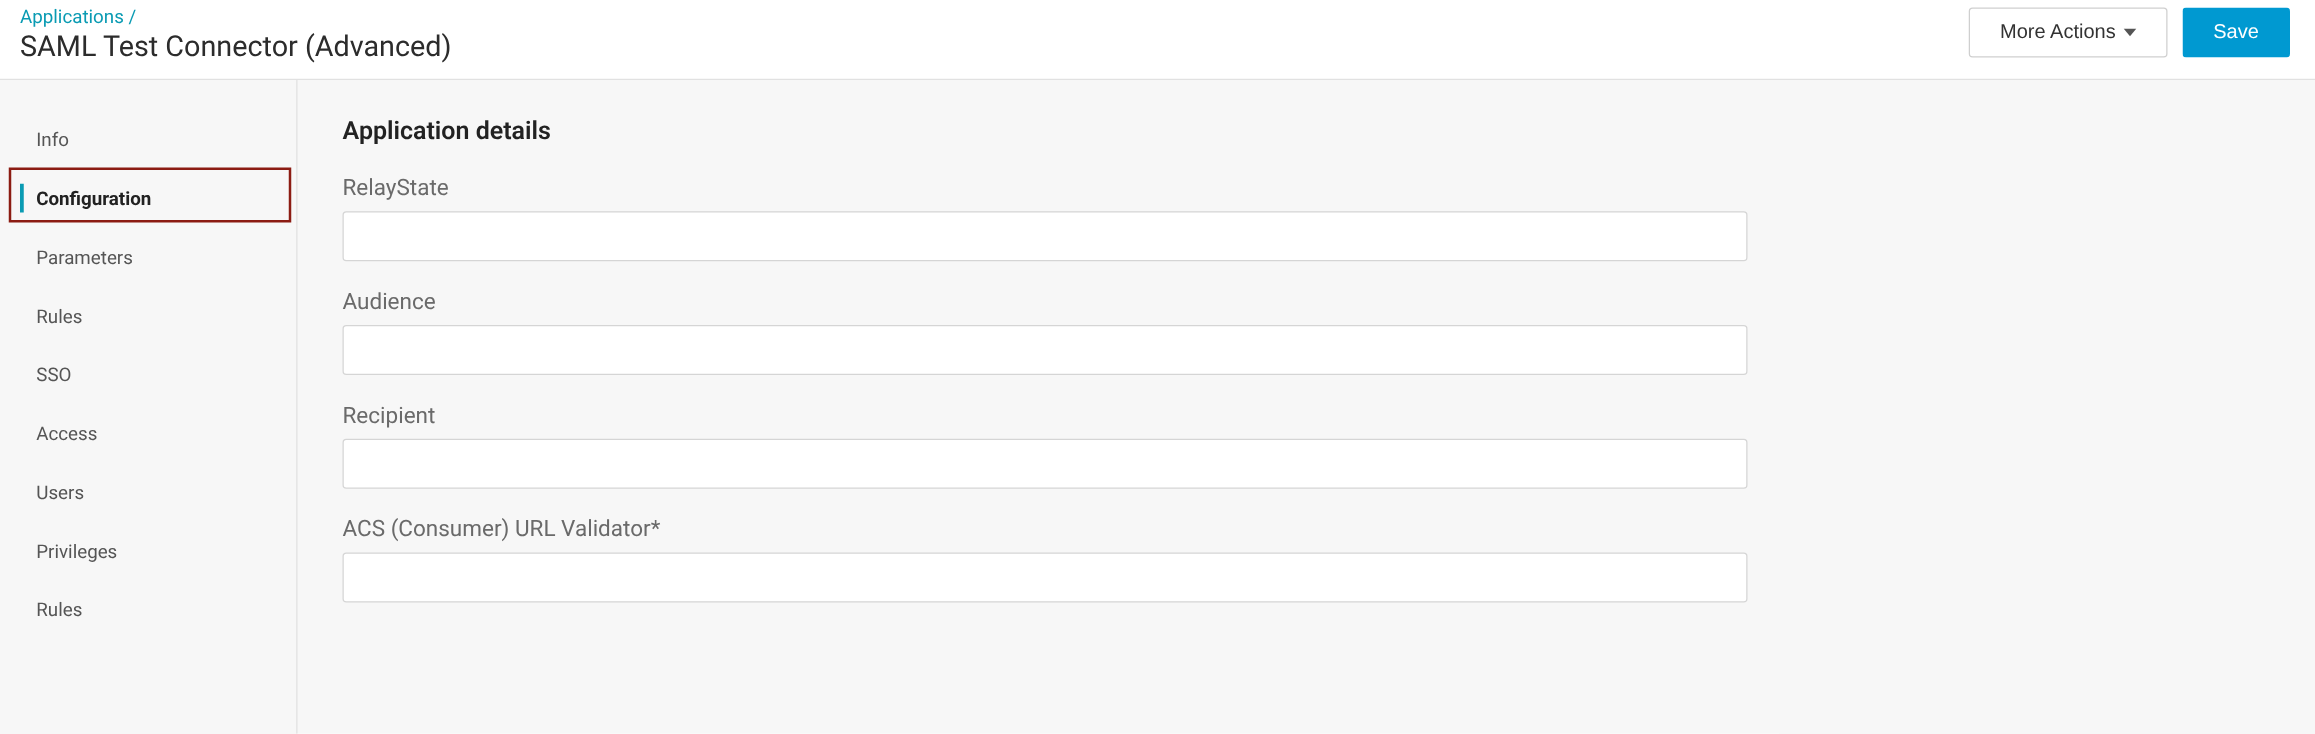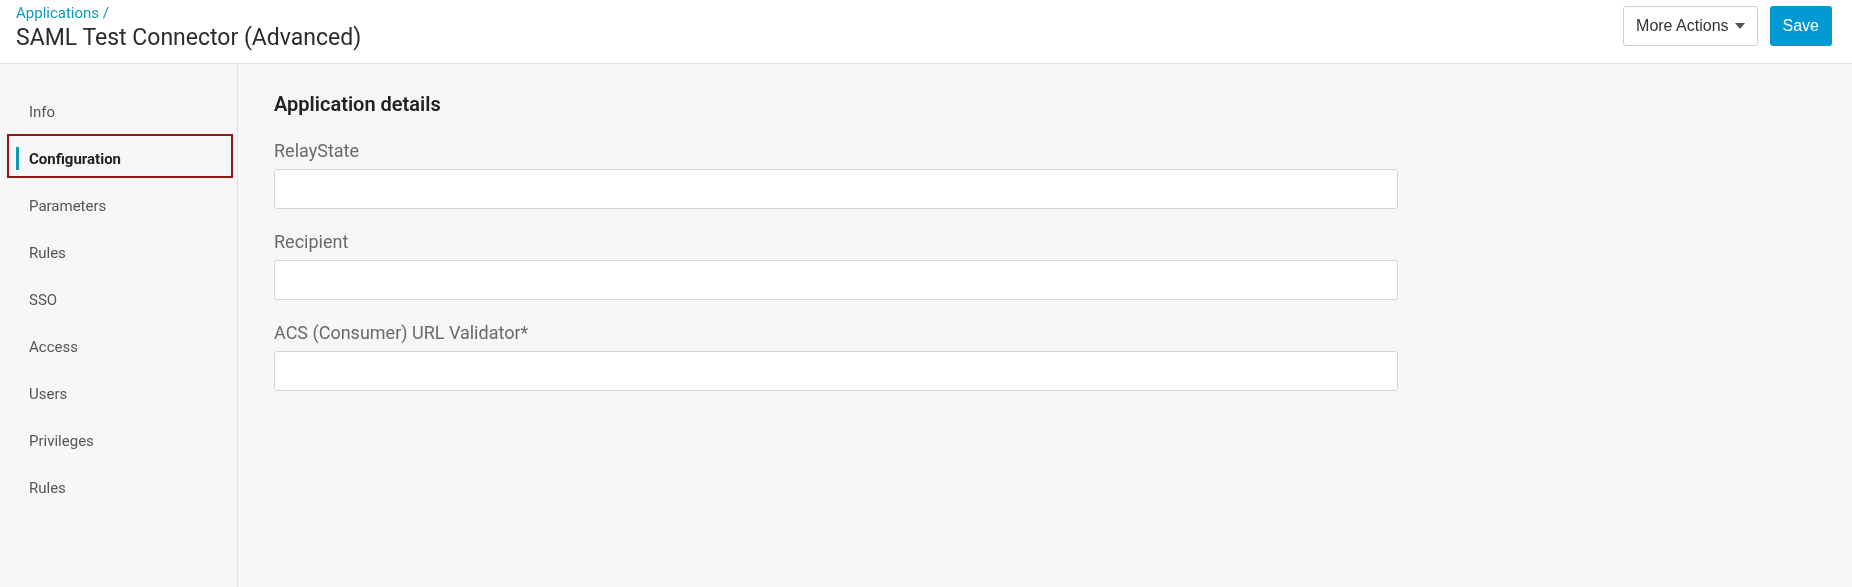--- a/index.html
+++ b/index.html
@@ -39,21 +39,21 @@
     display: flex;
     gap: 12px;
     align-items: center;
     padding-top: 2px;
   }
   .btn {
     display: inline-flex;
     align-items: center;
     justify-content: center;
     height: 40px;
-    padding: 0 12px;
+    padding: 0 24px;
     font-size: 16px;
     border-radius: 3px;
     cursor: pointer;
     border: 1px solid transparent;
     gap:6px;
   }
   .btn-secondary {
     background: #fff;
     border: 1px solid #cfcfcf;
     color: #333;
@@ -201,20 +201,26 @@
   <main class="main">
     <h2 class="section-title">Application details</h2>
 
     <div class="field">
       <label class="field-label">RelayState</label>
       <div class="input-wrap">
         <input class="text-input blurred-text" type="text" value="" style="">
       </div>
     </div>
 
+    <div class="field">
+      <label class="field-label">Audience</label>
+      <div class="input-wrap">
+        <input class="text-input blurred-text" type="text" value="" style="">
+      </div>
+    </div>
 
     <div class="field">
       <label class="field-label">Recipient</label>
       <div class="input-wrap">
         <input class="text-input blurred-text" type="text" value="" style="">
       </div>
     </div>
 
     <div class="field">
       <label class="field-label">ACS (Consumer) URL Validator*</label>

